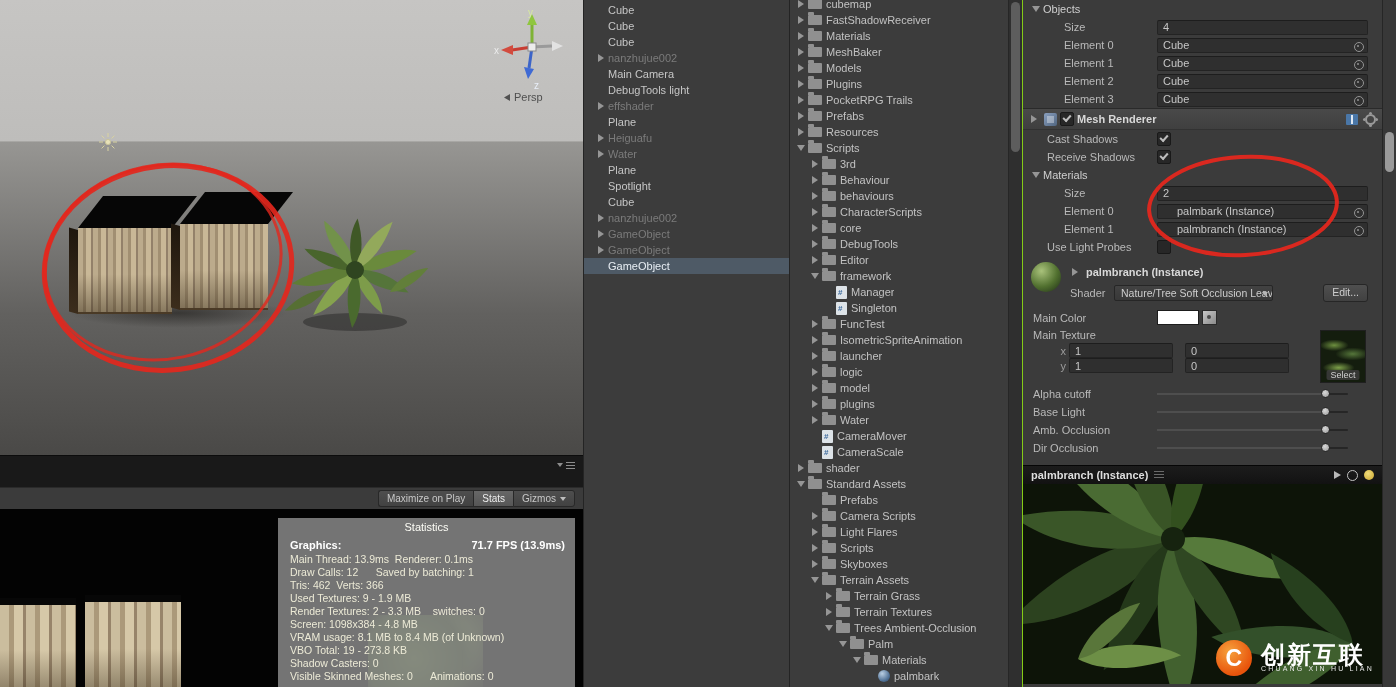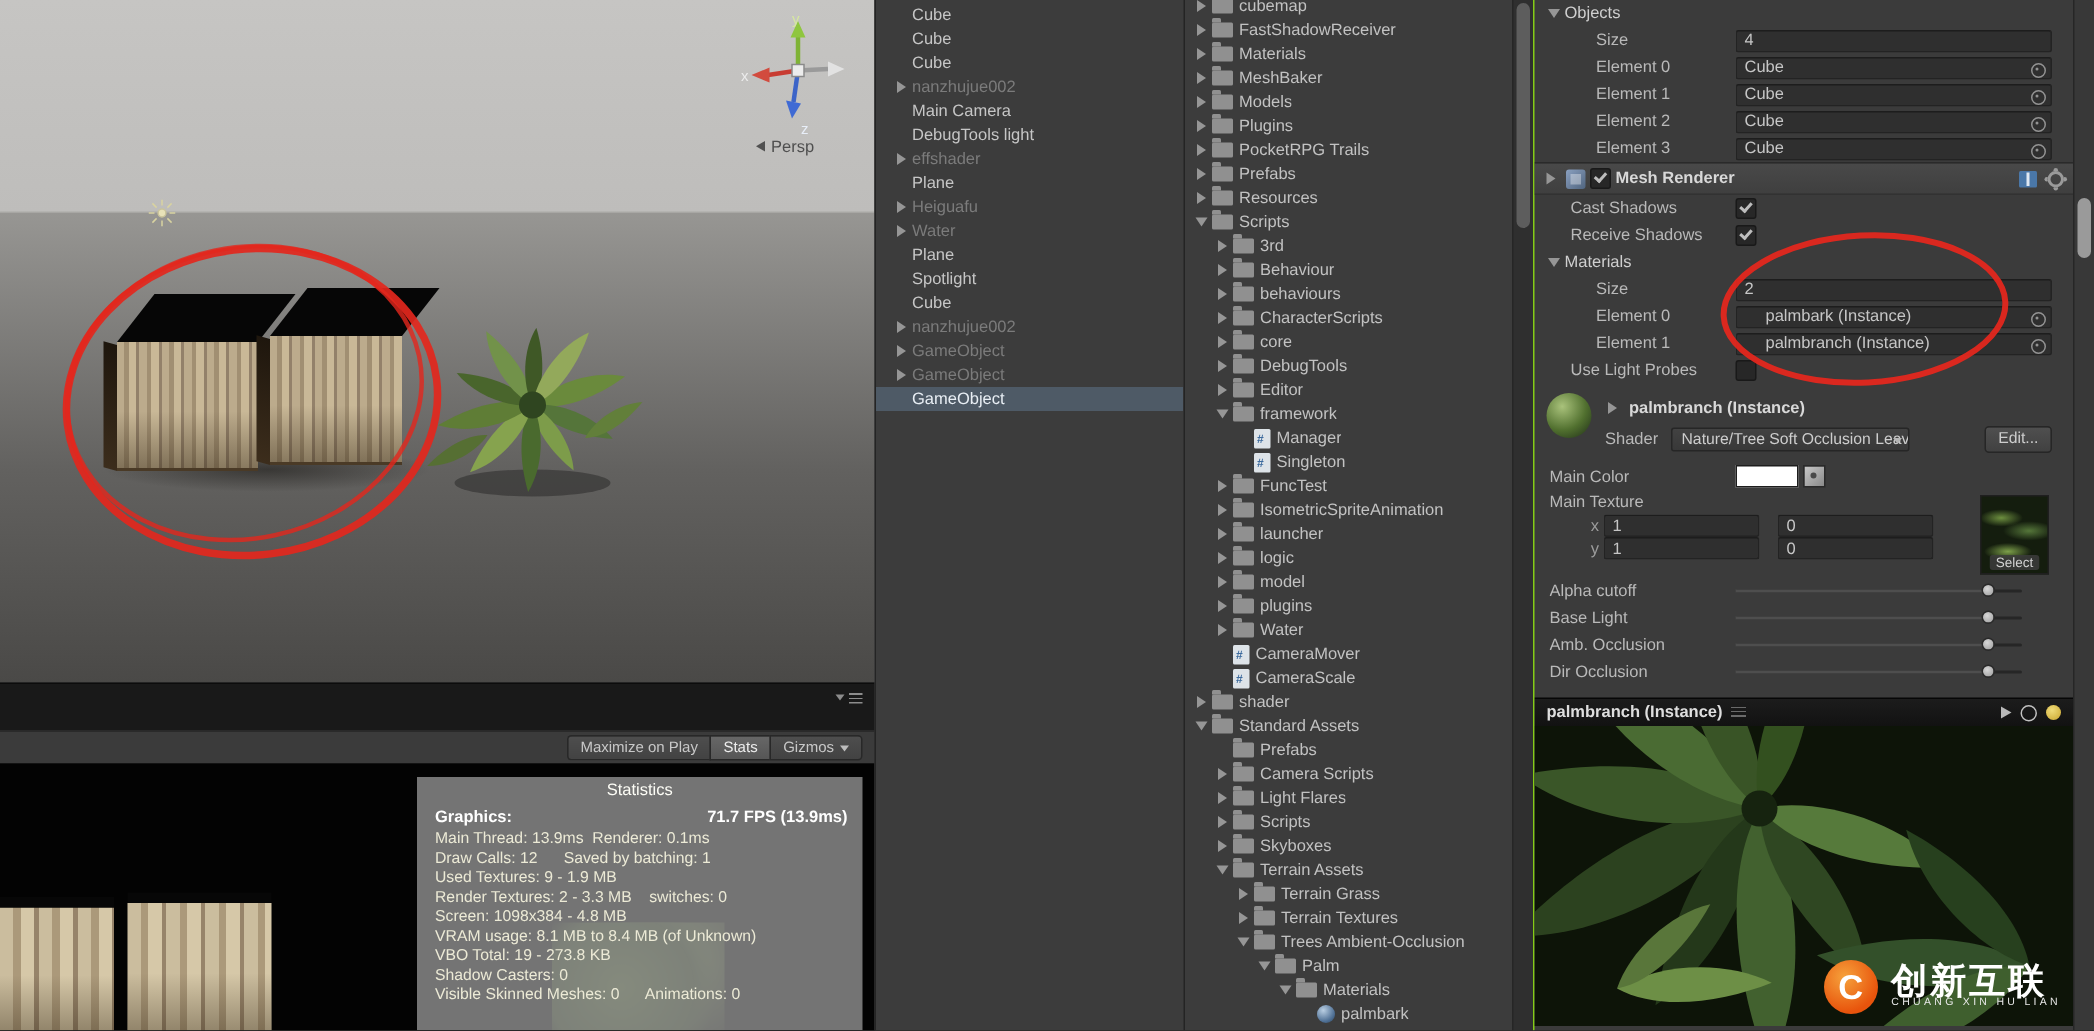--- a/index.html
+++ b/index.html
@@ -257,20 +257,21 @@
       <div class="stats-panel">
         <div class="stats-title">Statistics</div>
         <div class="stats-gfx">
           <span>Graphics:</span>
           <span class="fps">71.7 FPS (13.9ms)</span>
         </div>
         <div>
 
         <div class="sline">Main Thread: 13.9ms  Renderer: 0.1ms</div>
             <div class="sline">Draw Calls: 12      Saved by batching: 1</div>
+            <div class="sline">Tris: 462  Verts: 366</div>
             <div class="sline">Used Textures: 9 - 1.9 MB</div>
             <div class="sline">Render Textures: 2 - 3.3 MB    switches: 0</div>
             <div class="sline">Screen: 1098x384 - 4.8 MB</div>
             <div class="sline">VRAM usage: 8.1 MB to 8.4 MB (of Unknown)</div>
             <div class="sline">VBO Total: 19 - 273.8 KB</div>
             <div class="sline">Shadow Casters: 0</div>
             <div class="sline">Visible Skinned Meshes: 0      Animations: 0</div>
           </div>
       </div>
     </div>

